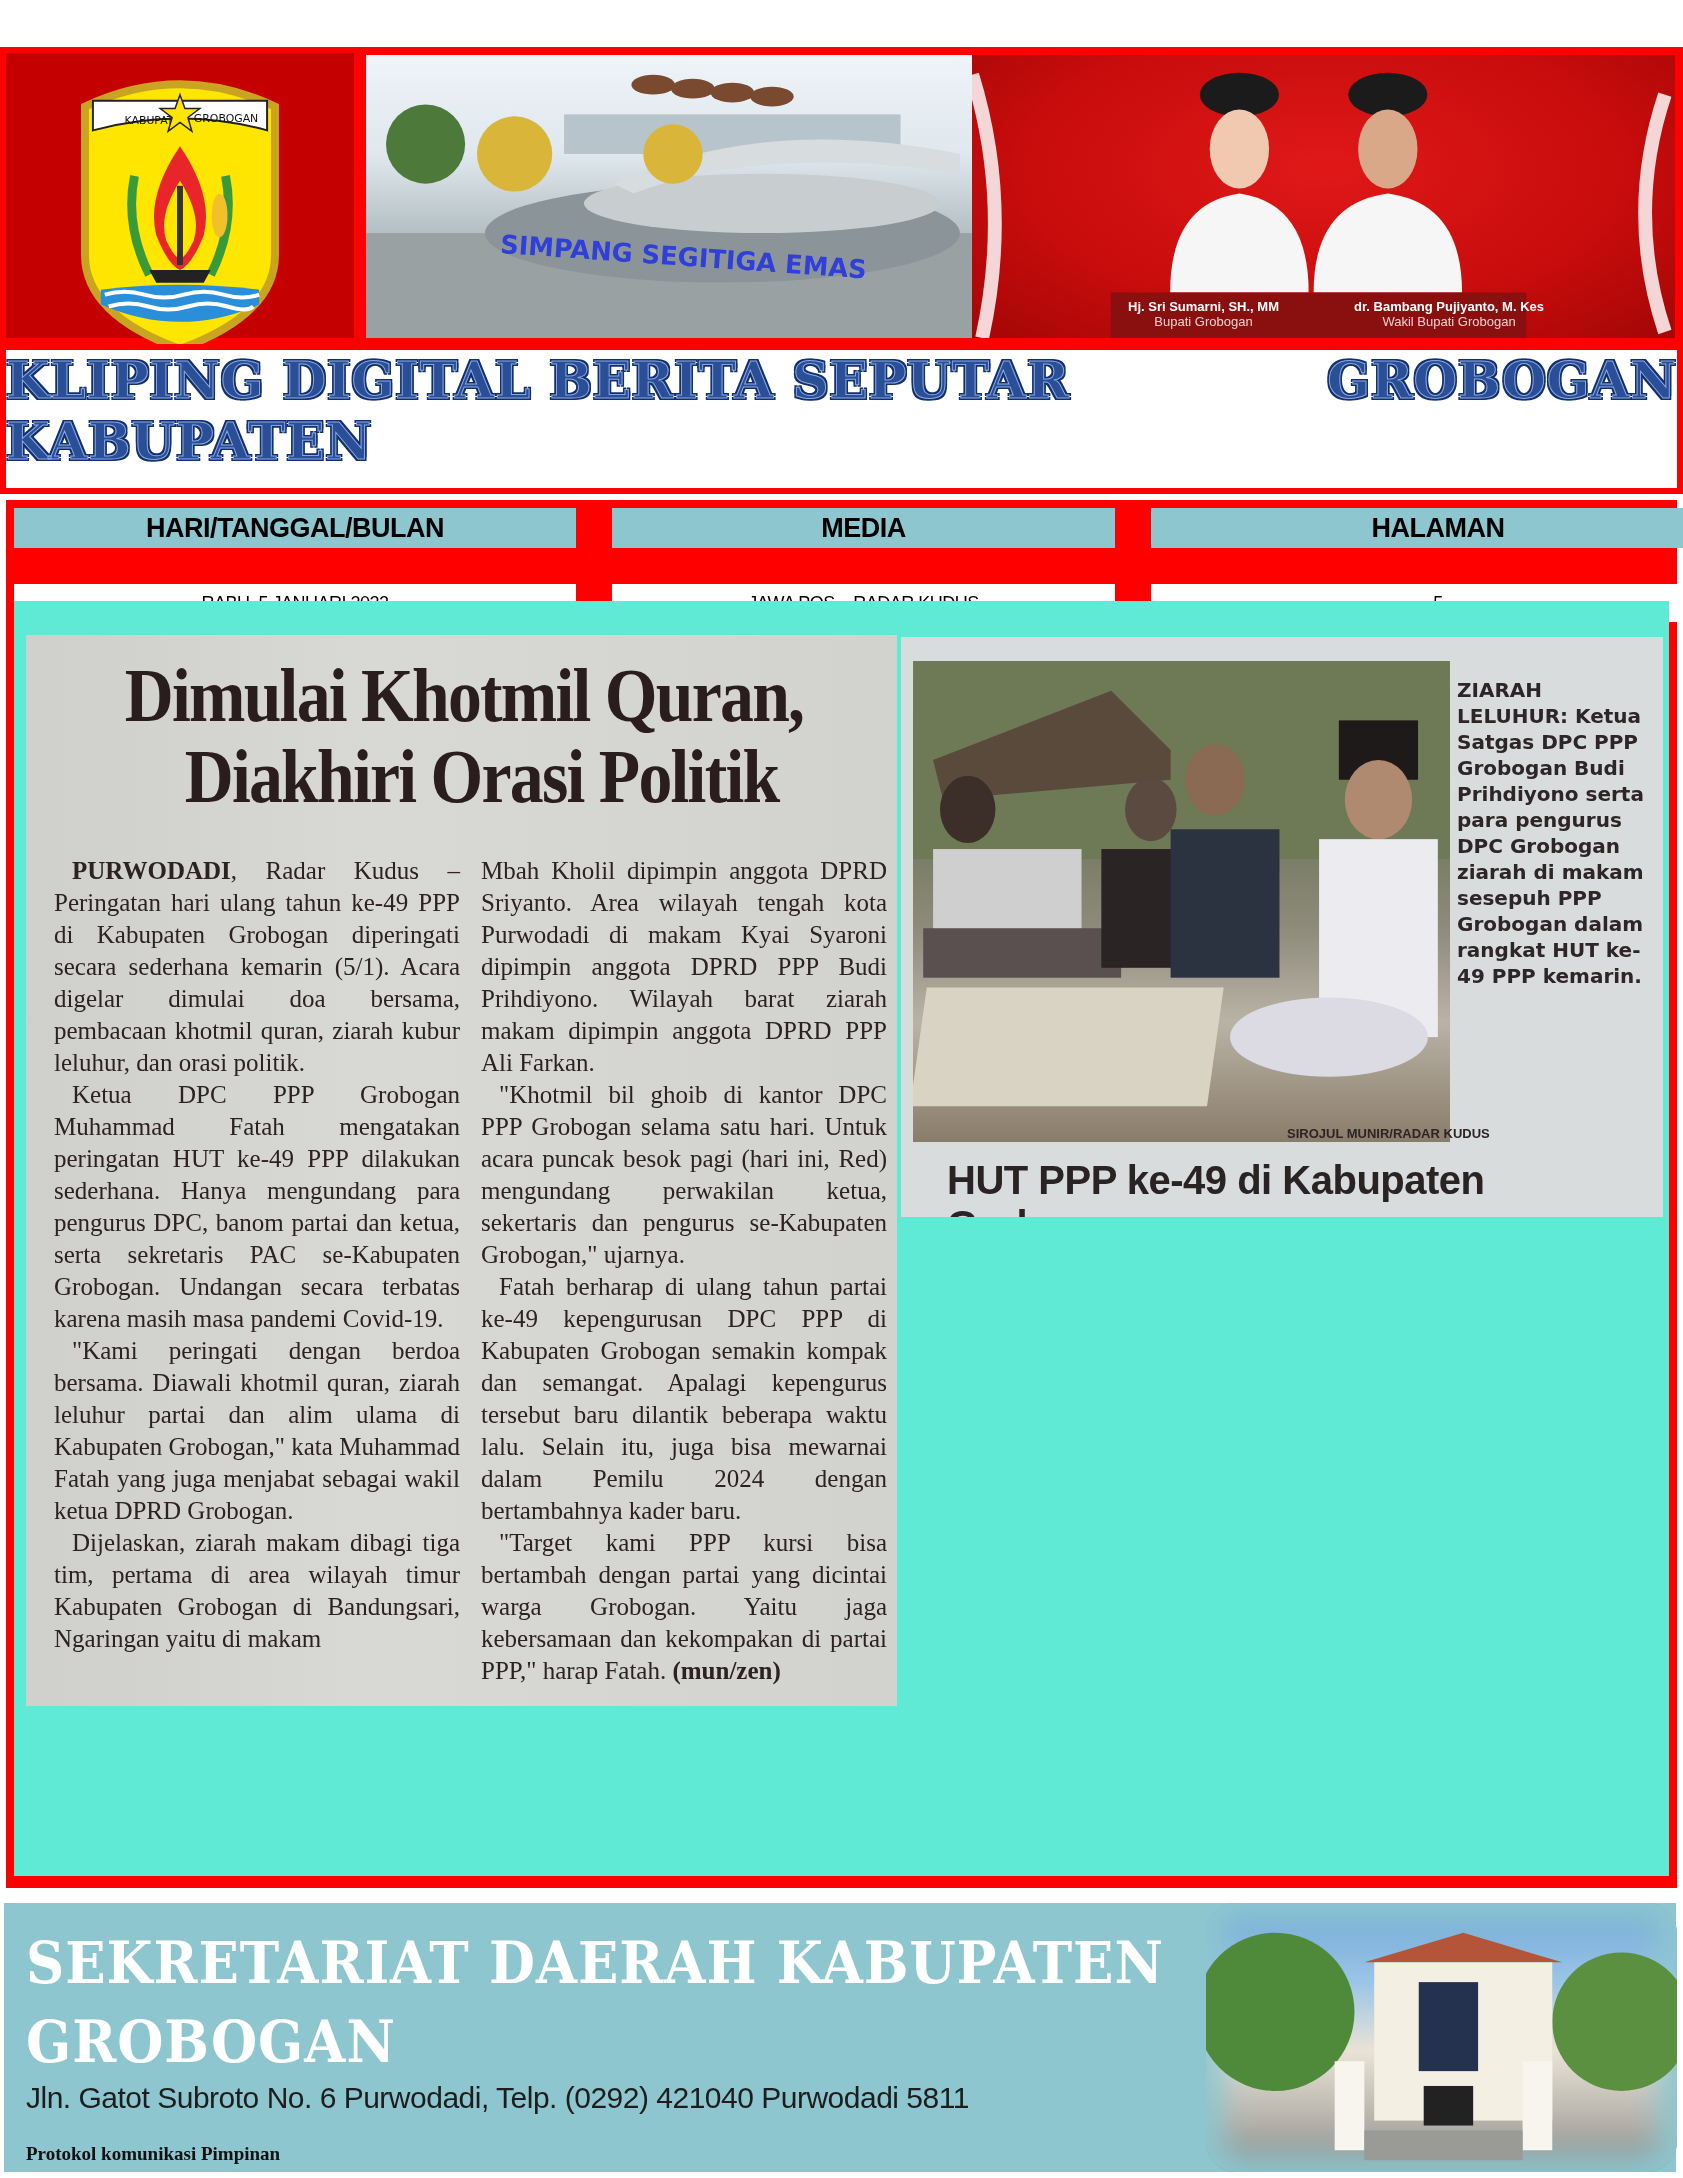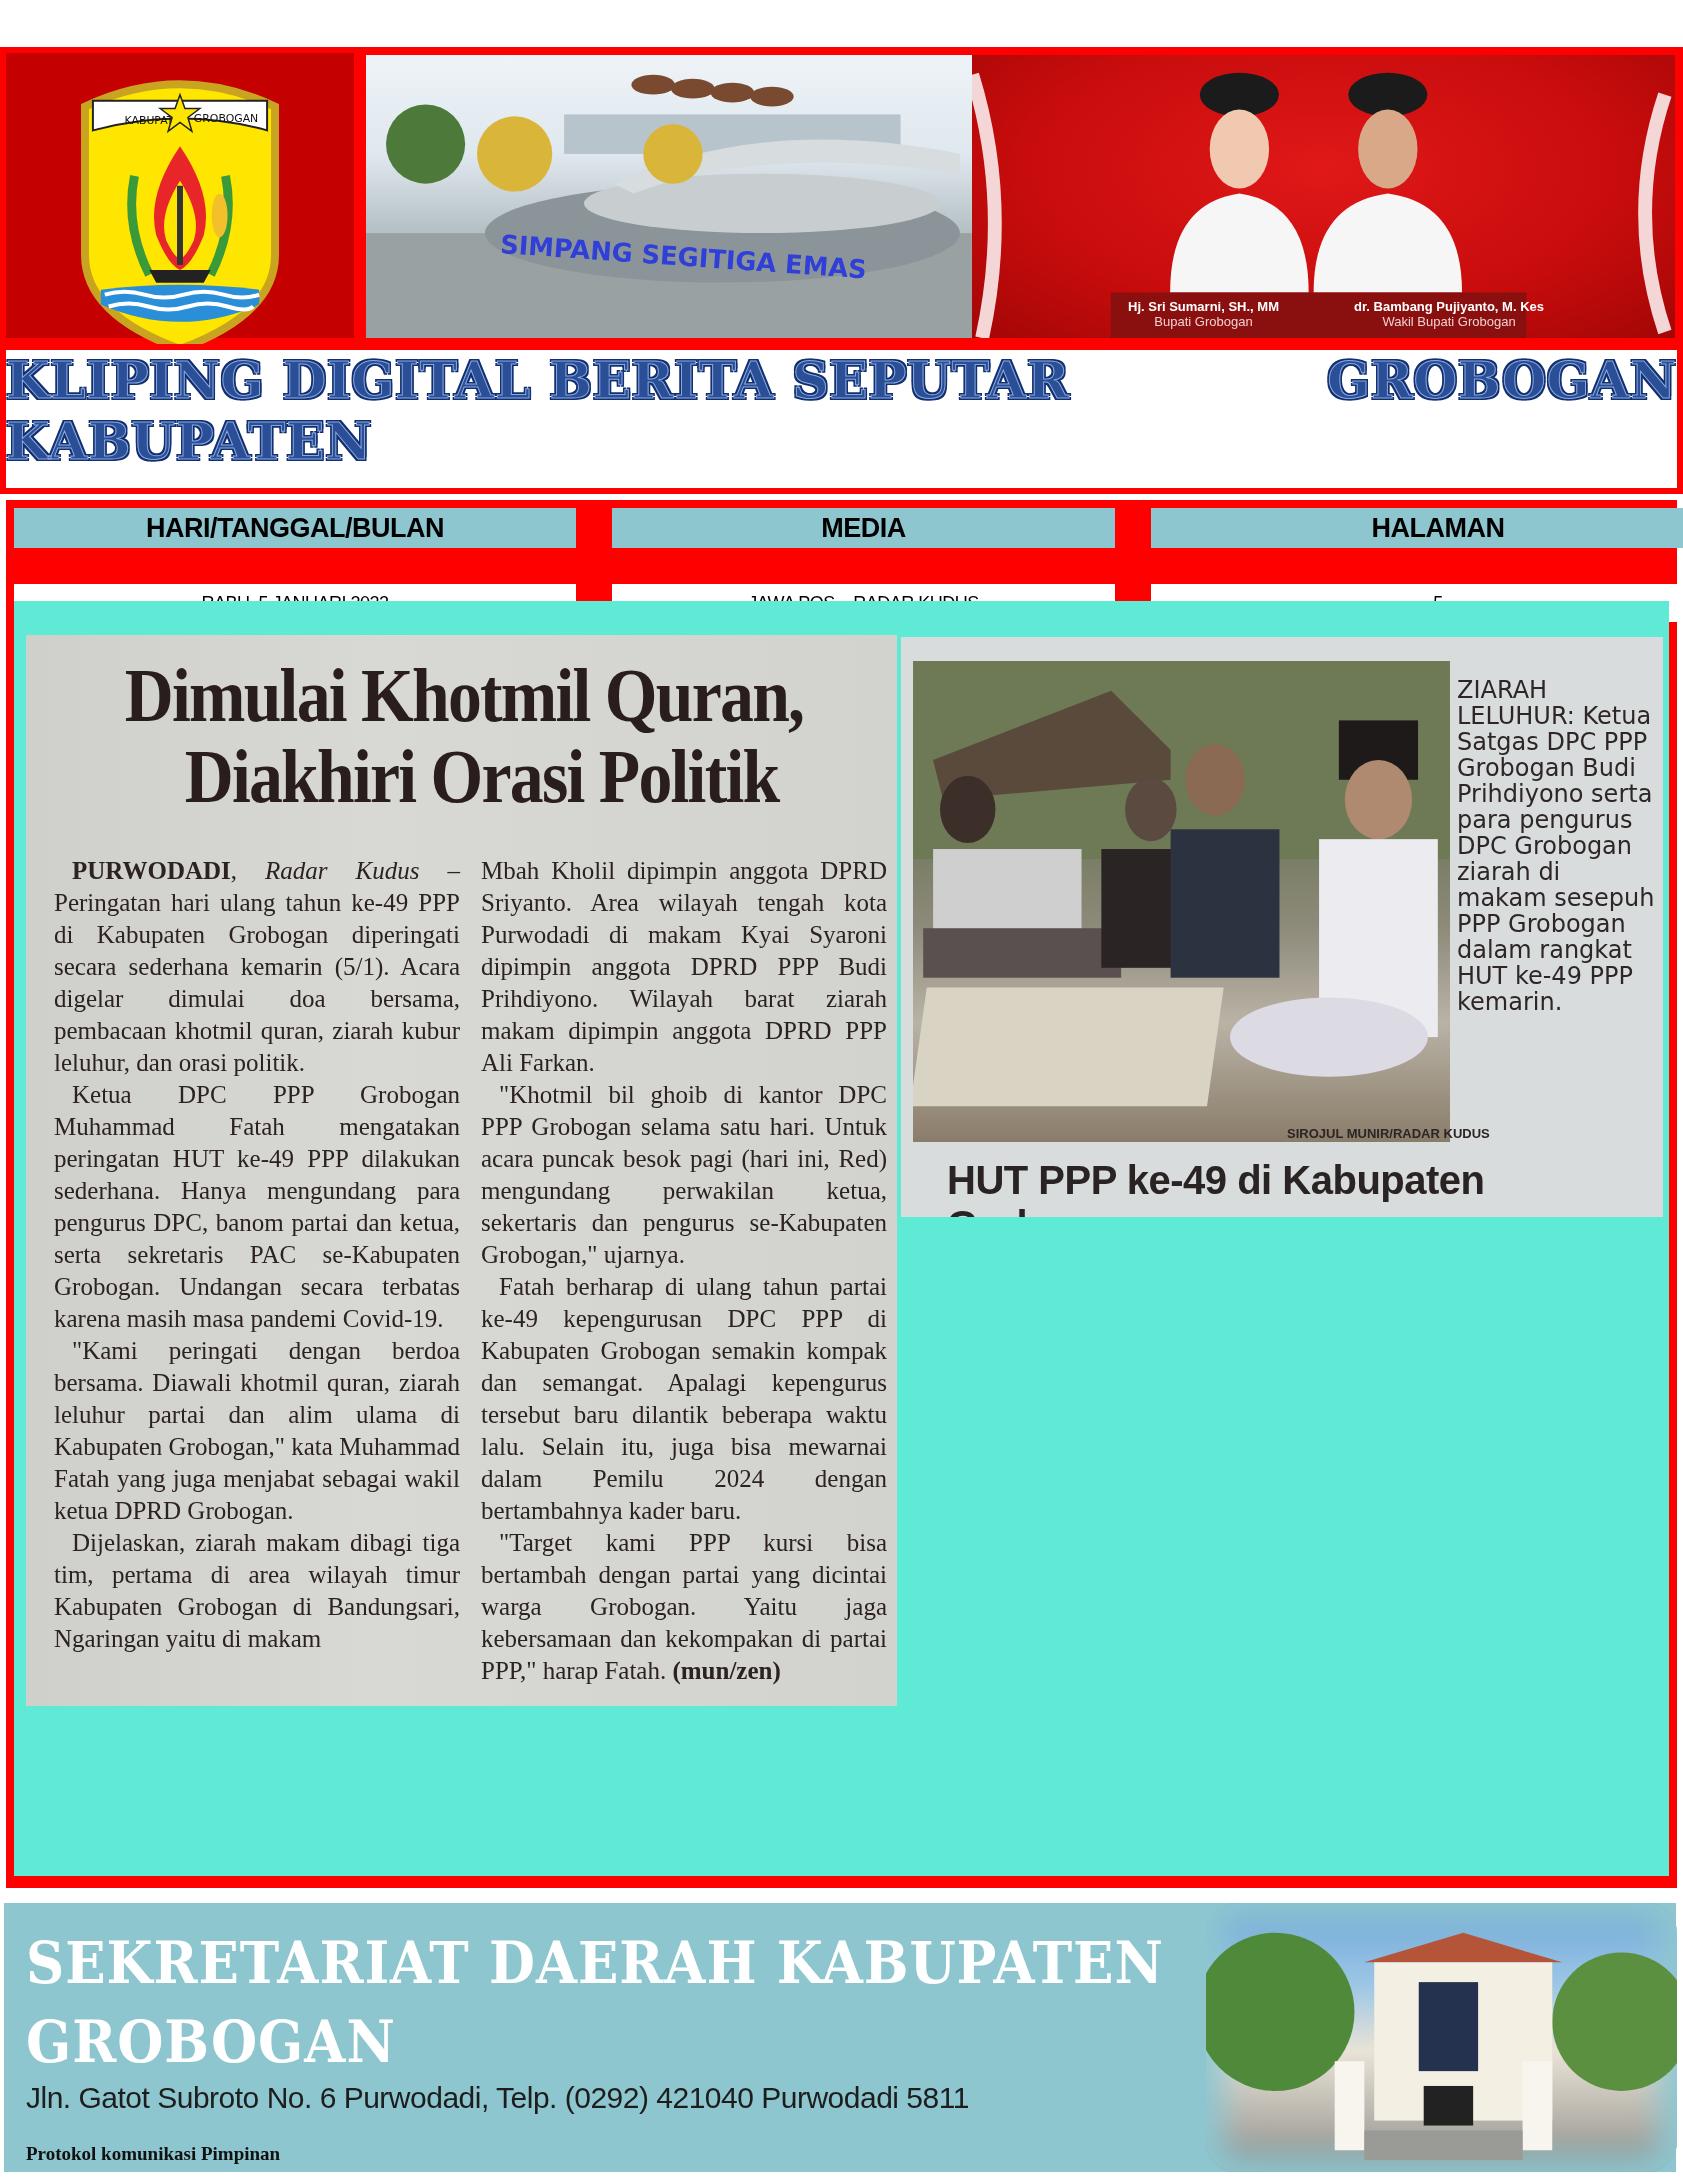--- a/index.html
+++ b/index.html
@@ -27,28 +27,28 @@
 
   
   .clip-article { position: absolute; left: 12px; top: 34px; width: 871px; height: 1071px; background: linear-gradient(90deg,#cfcfcc 0%,#d8d8d5 40%,#d2d2cf 100%); overflow: hidden; }
   .headline { position: absolute; left: 20px; top: 20px; width: 842px; font-family: "Liberation Serif", serif; font-weight: bold; font-size: 77px; line-height: 81px; color: #2a1d1d; text-align: center; letter-spacing: -2px; transform: scaleX(0.88); transform-origin: left top; width: 950px; }
   .headline .hl2 { display: block; padding-left: 40px; }
   .body-col { position: absolute; top: 220px; width: 406px; font-family: "Liberation Serif", serif; font-size: 25px; line-height: 32px; color: #2d2222; text-align: justify; }
   .body-col p { text-indent: 18px; }
   .col1 { left: 28px; }
   .col2 { left: 455px; }
   .dateline { font-weight: bold; }
-  .dateline-src { font-style: italic; }
+  .dateline-src { }
   .sig { font-weight: bold; }
 
   
   .clip-photo { position: absolute; left: 887px; top: 36px; width: 762px; height: 580px; background: #d9dcdc; overflow: hidden; }
   .grave-photo { position: absolute; left: 12px; top: 24px; width: 537px; height: 481px; background: linear-gradient(180deg,#7d8a6a 0%,#66704f 25%,#8d8a7a 55%,#b9b3a6 75%,#8a7c6a 100%); overflow: hidden; }
   .photo-credit { position: absolute; left: 386px; top: 489px; font-size: 13px; font-weight: bold; color: #2d2424; letter-spacing: 0px; }
-  .photo-caption { position: absolute; left: 556px; top: 40px; width: 198px; font-family: "DejaVu Sans", sans-serif; font-weight: normal; font-size: 24px; line-height: 26px; color: #2e2626; }
+  .photo-caption { position: absolute; left: 556px; top: 40px; width: 198px; font-family: "DejaVu Sans", sans-serif; font-weight: bold; font-size: 20px; line-height: 26px; color: #2e2626; }
   .photo-title { position: absolute; left: 46px; top: 521px; font-family: "Liberation Sans", sans-serif; font-weight: bold; font-size: 40px; color: #2a2323; letter-spacing: -0.5px; }
 
   
   .footer { position: absolute; left: 4px; top: 1903px; width: 1672px; height: 269px; background: #8ec6d0; }
   .footer-title { position: absolute; left: 22px; top: 20px; font-family: "DejaVu Serif", serif; font-weight: bold; font-size: 57px; line-height: 79px; color: #ffffff; letter-spacing: 1px; transform: scaleX(0.93); transform-origin: left top; }
   .footer-address { position: absolute; left: 22px; top: 178px; font-family: "Liberation Sans", sans-serif; font-size: 30px; color: #1d1d1d; letter-spacing: -0.5px; }
   .footer-tag { position: absolute; left: 22px; top: 240px; font-family: "Liberation Serif", serif; font-weight: bold; font-size: 19px; color: #111; }
   .footer-photo { position: absolute; left: 1202px; top: 0px; width: 471px; height: 269px; background: linear-gradient(180deg,#6fa6d8 0%,#9cc6e6 30%,#e9e3d6 55%,#b8b4ac 80%,#8c8a84 100%); overflow: hidden; border-radius: 30px; box-shadow: inset 0 0 30px 18px #8ec6d0; }
 </style>
 </head>

